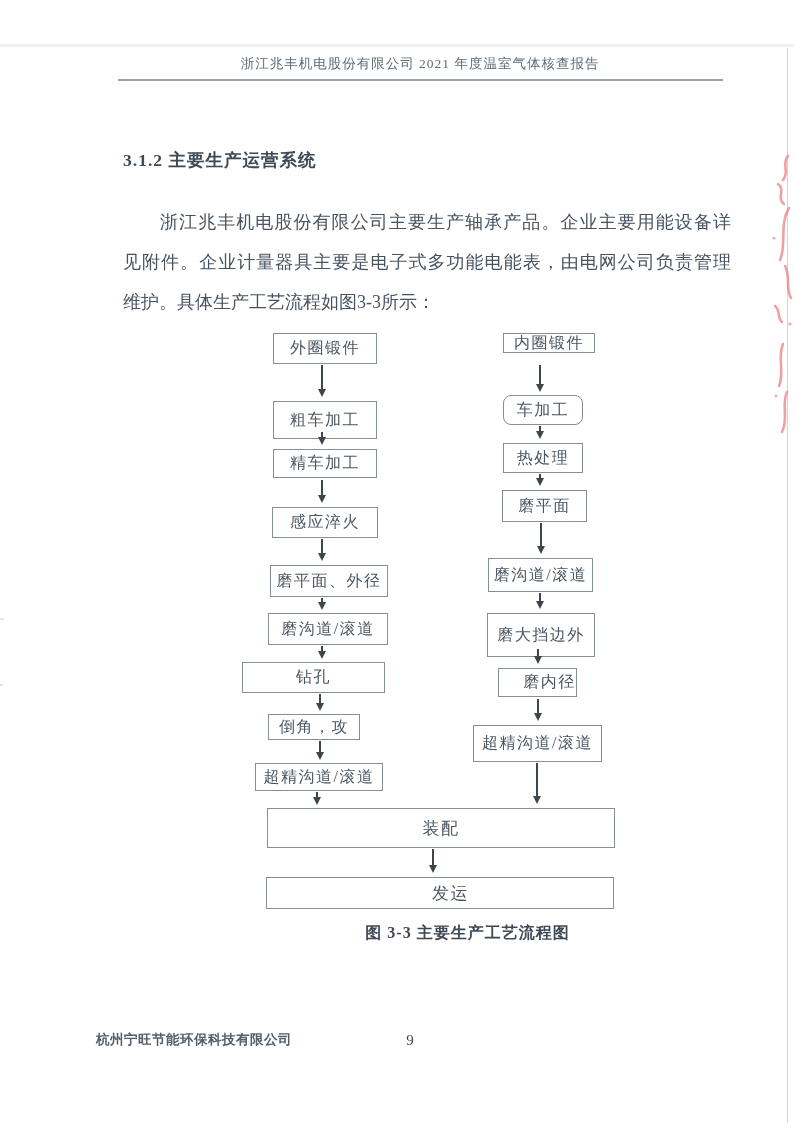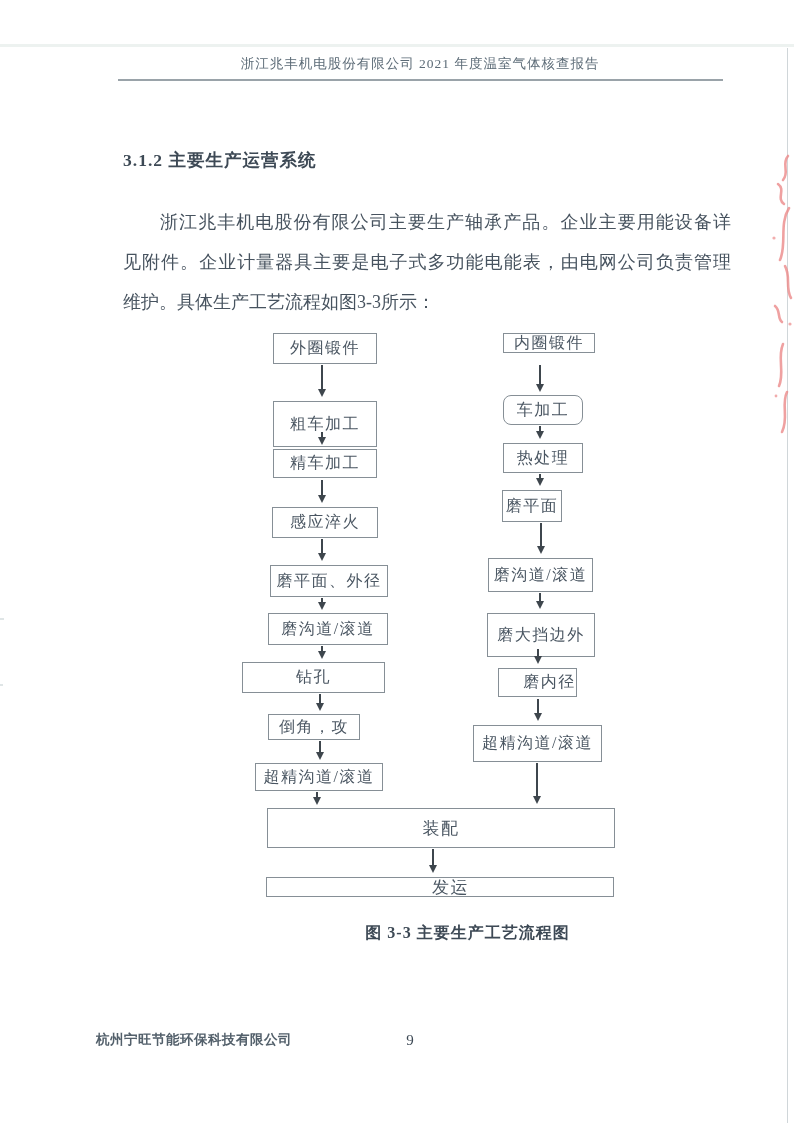--- a/index.html
+++ b/index.html
@@ -102,40 +102,40 @@
   <div class="header-rule"></div>
 
   <div class="section-heading">3.1.2 主要生产运营系统</div>
   <div class="paragraph">
     <div class="pline first justify">浙江兆丰机电股份有限公司主要生产轴承产品。企业主要用能设备详</div>
     <div class="pline justify">见附件。企业计量器具主要是电子式多功能电能表，由电网公司负责管理</div>
     <div class="pline">维护。具体生产工艺流程如图3-3所示：</div>
   </div>
 
   <div class="fbox" style="left:273px;top:333px;width:104px;height:31px;">外圈锻件</div>
-  <div class="fbox" style="left:273px;top:401px;width:104px;height:46px;">粗车加工</div>
+  <div class="fbox" style="left:273px;top:401px;width:104px;height:38px;">粗车加工</div>
   <div class="fbox" style="left:273px;top:449px;width:104px;height:29px;">精车加工</div>
   <div class="fbox" style="left:272px;top:507px;width:106px;height:31px;">感应淬火</div>
   <div class="fbox" style="left:270px;top:565px;width:118px;height:32px;">磨平面、外径</div>
   <div class="fbox" style="left:268px;top:613px;width:120px;height:32px;">磨沟道/滚道</div>
   <div class="fbox" style="left:242px;top:662px;width:143px;height:31px;">钻孔</div>
   <div class="fbox" style="left:268px;top:714px;width:92px;height:26px;">倒角，攻</div>
   <div class="fbox" style="left:255px;top:763px;width:128px;height:28px;">超精沟道/滚道</div>
 
   <div class="fbox" style="left:503px;top:333px;width:92px;height:20px;">内圈锻件</div>
   <div class="fbox" style="left:503px;top:395px;width:80px;height:30px;border-radius:8px;">车加工</div>
   <div class="fbox" style="left:503px;top:443px;width:80px;height:30px;">热处理</div>
-  <div class="fbox" style="left:502px;top:490px;width:60px;height:32px;">磨平面</div>
+  <div class="fbox" style="left:502px;top:490px;width:85px;height:32px;">磨平面</div>
   <div class="fbox" style="left:488px;top:558px;width:105px;height:34px;">磨沟道/滚道</div>
   <div class="fbox" style="left:487px;top:613px;width:108px;height:44px;">磨大挡边外</div>
   <div class="fbox" style="left:498px;top:668px;width:79px;height:29px;padding-left:24px;">磨内径</div>
   <div class="fbox" style="left:473px;top:725px;width:129px;height:37px;">超精沟道/滚道</div>
 
   <div class="fbox wide" style="left:267px;top:808px;width:348px;height:40px;">装配</div>
-  <div class="fbox wide" style="left:266px;top:877px;width:348px;height:20px;padding-left:21px;">发运</div>
+  <div class="fbox wide" style="left:266px;top:877px;width:348px;height:32px;padding-left:21px;">发运</div>
 
   <div class="arrow" style="left:321px;top:365px;height:28px;"></div>
   <div class="arrow" style="left:321px;top:432px;height:9px;"></div>
   <div class="arrow" style="left:321px;top:480px;height:19px;"></div>
   <div class="arrow" style="left:321px;top:539px;height:18px;"></div>
   <div class="arrow" style="left:321px;top:598px;height:8px;"></div>
   <div class="arrow" style="left:321px;top:646px;height:9px;"></div>
   <div class="arrow" style="left:319px;top:694px;height:13px;"></div>
   <div class="arrow" style="left:319px;top:741px;height:15px;"></div>
   <div class="arrow" style="left:316px;top:792px;height:9px;"></div>

